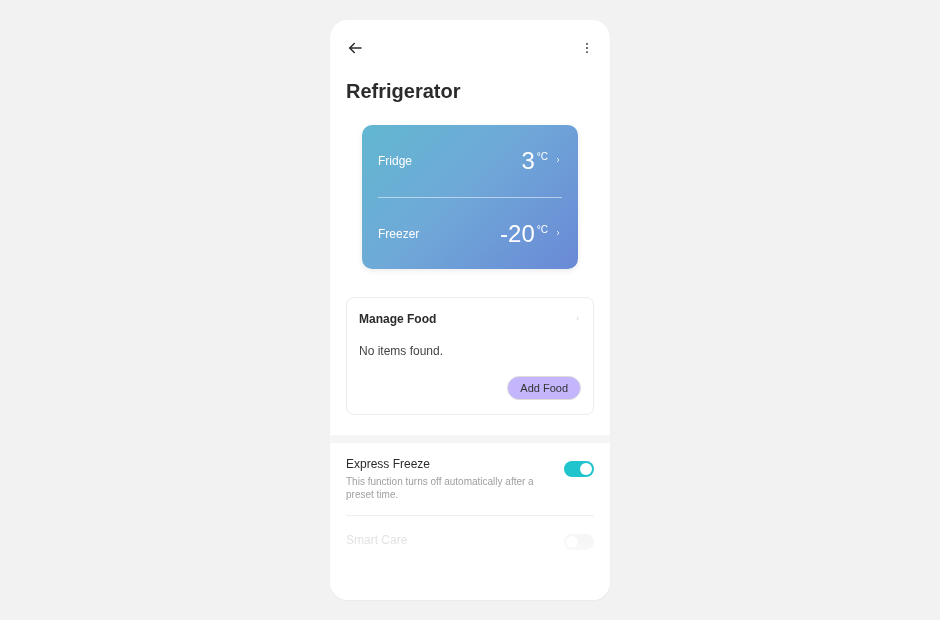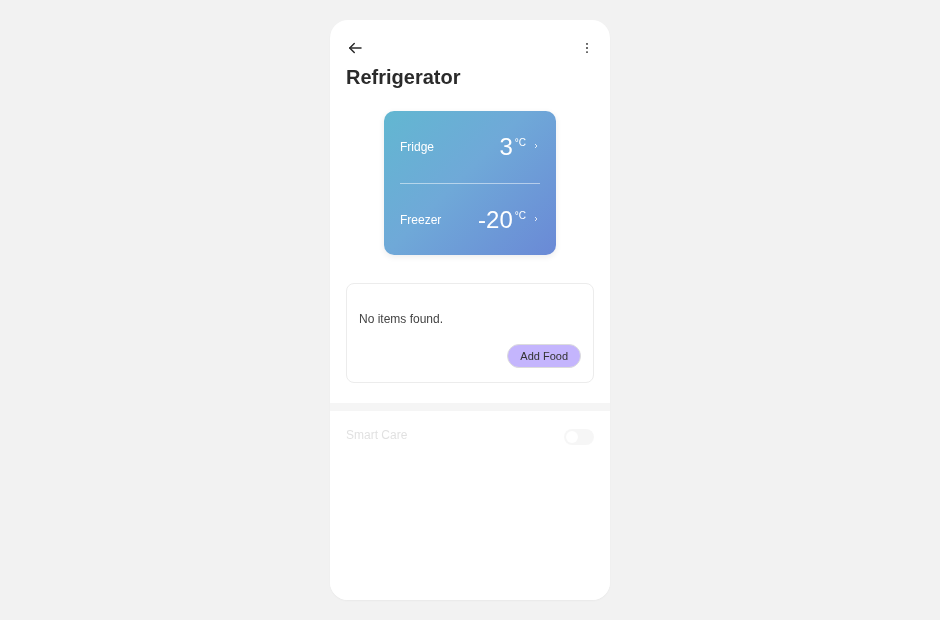--- a/index.html
+++ b/index.html
@@ -26,25 +26,25 @@
       display: flex;
       justify-content: space-between;
       align-items: center;
       height: 20px;
     }
     .back-icon svg, .more-icon svg { display: block; }
     .title {
       font-size: 20px;
       font-weight: 700;
       color: #2b2b2b;
-      margin-top: 8px;
+      margin-top: 22px;
     }
     .temp-card {
       margin: 22px auto 0;
-      width: 172px;
+      width: 216px;
       border-radius: 10px;
       background: linear-gradient(135deg, #62b7d1 0%, #6fa9d8 45%, #6a89d6 100%);
       color: #fff;
       padding: 0 16px;
       box-shadow: 0 2px 6px rgba(0,0,0,0.08);
     }
     .temp-row {
       display: flex;
       align-items: center;
       justify-content: space-between;
@@ -176,28 +176,43 @@
         <span class="chev">
           <svg width="8" height="12" viewBox="0 0 24 24" fill="none" stroke="#fff" stroke-width="3">
               <polyline points="9 18 15 12 9 6"></polyline>
             </svg>
         </span>
       </span>
     </div>
   </div>
 
   <div class="manage-card">
+    <div class="manage-head">
+      <span class="manage-title">Manage Food</span>
+      <span class="manage-chev">
+        <svg width="7" height="11" viewBox="0 0 24 24" fill="none" stroke="#c8c8c8" stroke-width="3">
+            <polyline points="9 18 15 12 9 6"></polyline>
+          </svg>
+      </span>
+    </div>
     <div class="manage-empty">No items found.</div>
     <div class="manage-actions">
       <button class="add-food-btn">Add Food</button>
     </div>
   </div>
 
   <div class="divider"></div>
 
+  <div class="setting-row">
+    <div class="setting-text">
+      <div class="setting-title">Express Freeze</div>
+      <div class="setting-sub">This function turns off automatically after a preset time.</div>
+    </div>
+    <div class="toggle"></div>
+  </div>
 
   <div class="faded-row">
     <div class="faded-title">Smart Care</div>
     <div class="toggle off"></div>
   </div>
 
   <div class="bottom-fade"></div>
 </div>
 
 </body></html>

